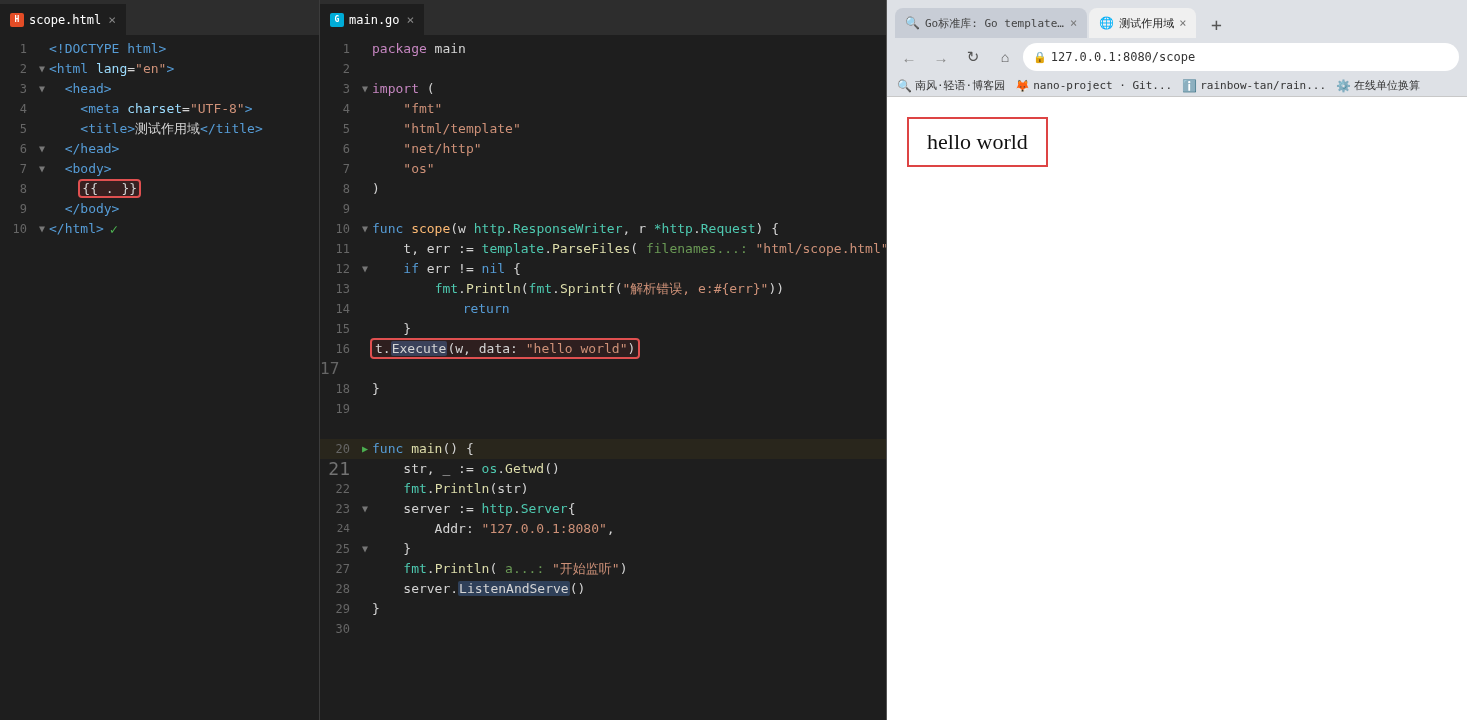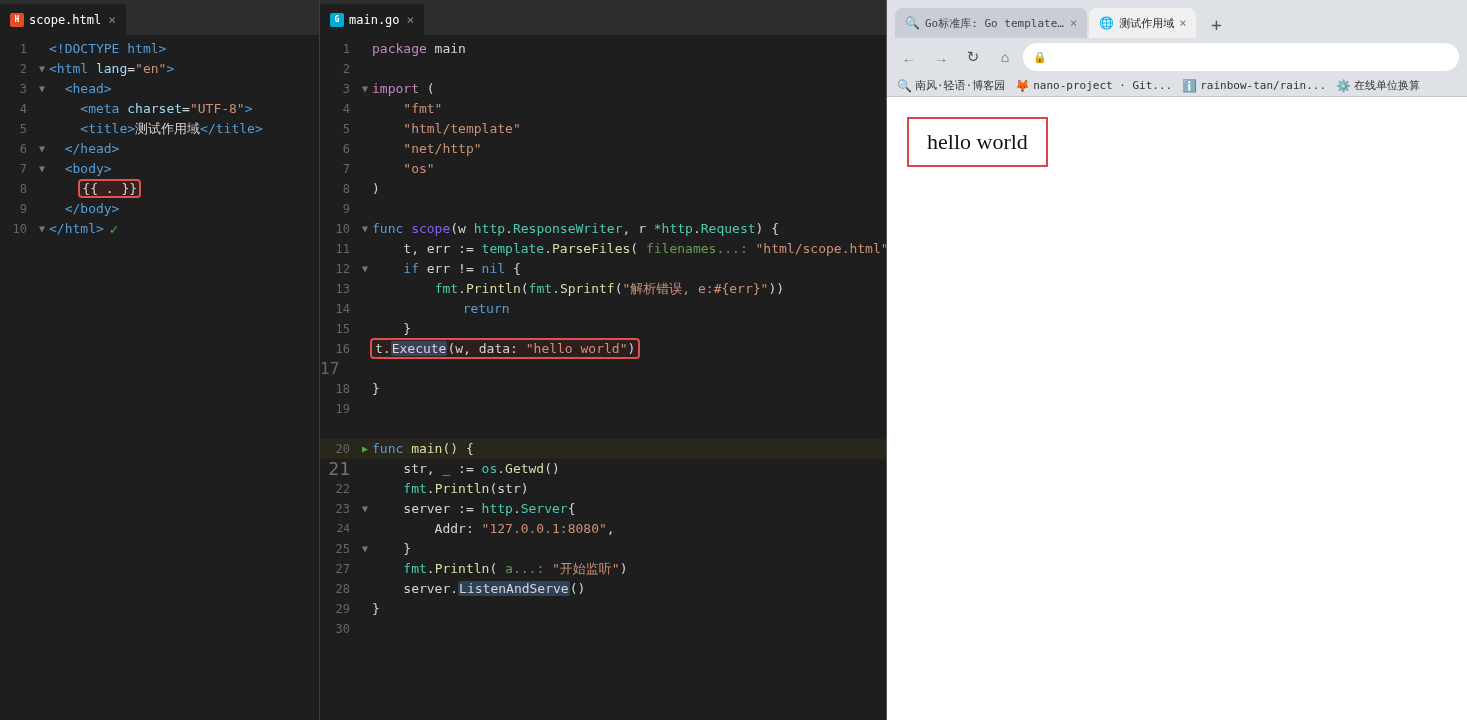--- a/index.html
+++ b/index.html
@@ -161,21 +161,21 @@
 
       <div style="display:flex;min-height:20px;align-items:flex-start;">
         <span style="width:38px;text-align:right;padding-right:8px;color:#666;font-size:12px;flex-shrink:0;">9</span>
         <span style="width:14px;flex-shrink:0;"> </span>
         <span style="white-space:pre;"> </span>
       </div>
 
       <div style="display:flex;min-height:20px;align-items:flex-start;">
         <span style="width:38px;text-align:right;padding-right:8px;color:#666;font-size:12px;flex-shrink:0;">10</span>
         <span style="width:14px;flex-shrink:0;color:#777;font-size:10px;text-align:center;">▼</span>
-        <span style="white-space:pre;color:#d4d4d4;"><span style="color:#569cd6;">func</span> <span style="color:#8b5cf6;">scope</span>(w <span style="color:#4ec9b0;">http</span>.<span style="color:#4ec9b0;">ResponseWriter</span>, r <span style="color:#4ec9b0;">*http</span>.<span style="color:#4ec9b0;">Request</span>) {</span>
+        <span style="white-space:pre;color:#d4d4d4;"><span style="color:#569cd6;">func</span> <span style="color:#fdba74;">scope</span>(w <span style="color:#4ec9b0;">http</span>.<span style="color:#4ec9b0;">ResponseWriter</span>, r <span style="color:#4ec9b0;">*http</span>.<span style="color:#4ec9b0;">Request</span>) {</span>
       </div>
 
       <div style="display:flex;min-height:20px;align-items:flex-start;">
         <span style="width:38px;text-align:right;padding-right:8px;color:#666;font-size:12px;flex-shrink:0;">11</span>
         <span style="width:14px;flex-shrink:0;"> </span>
         <span style="white-space:pre;color:#d4d4d4;">    t, err := <span style="color:#4ec9b0;">template</span>.<span style="color:#dcdcaa;">ParseFiles</span>( <span style="color:#6a9955;">filenames...:</span> <span style="color:#ce9178;">"html/scope.html"</span>)</span>
       </div>
 
       <div style="display:flex;min-height:20px;align-items:flex-start;">
         <span style="width:38px;text-align:right;padding-right:8px;color:#666;font-size:12px;flex-shrink:0;">12</span>
@@ -319,20 +319,21 @@
       </button>
       <button style="width:28px;height:28px;border-radius:50%;display:flex;align-items:center;justify-content:center;background:transparent;border:none;color:#555;font-size:15px;cursor:pointer;">
         <span>↻</span>
       </button>
       <button style="width:28px;height:28px;border-radius:50%;display:flex;align-items:center;justify-content:center;background:transparent;border:none;color:#555;font-size:14px;cursor:pointer;">
         <span>⌂</span>
       </button>
 
       <div style="flex:1;height:28px;background:#fff;border-radius:14px;display:flex;align-items:center;padding:0 10px;font-size:12px;color:#333;gap:4px;cursor:text;">
         <span style="color:#666;font-size:11px;">🔒</span>
+        <span style="flex:1;color:#333;font-size:12px;">127.0.0.1:8080/scope</span>
       </div>
     </div>
 
     <div style="display:flex;align-items:center;padding:2px 10px 3px;background:#dee1e6;gap:10px;font-size:11px;border-bottom:1px solid #c8c8c8;overflow:hidden;">
       <div style="display:flex;align-items:center;gap:3px;color:#333;cursor:pointer;white-space:nowrap;">
         <span style="font-size:12px;">🔍</span>
         <span>南风·轻语·博客园</span>
       </div>
       <div style="display:flex;align-items:center;gap:3px;color:#333;cursor:pointer;white-space:nowrap;">
         <span style="font-size:12px;">🦊</span>

